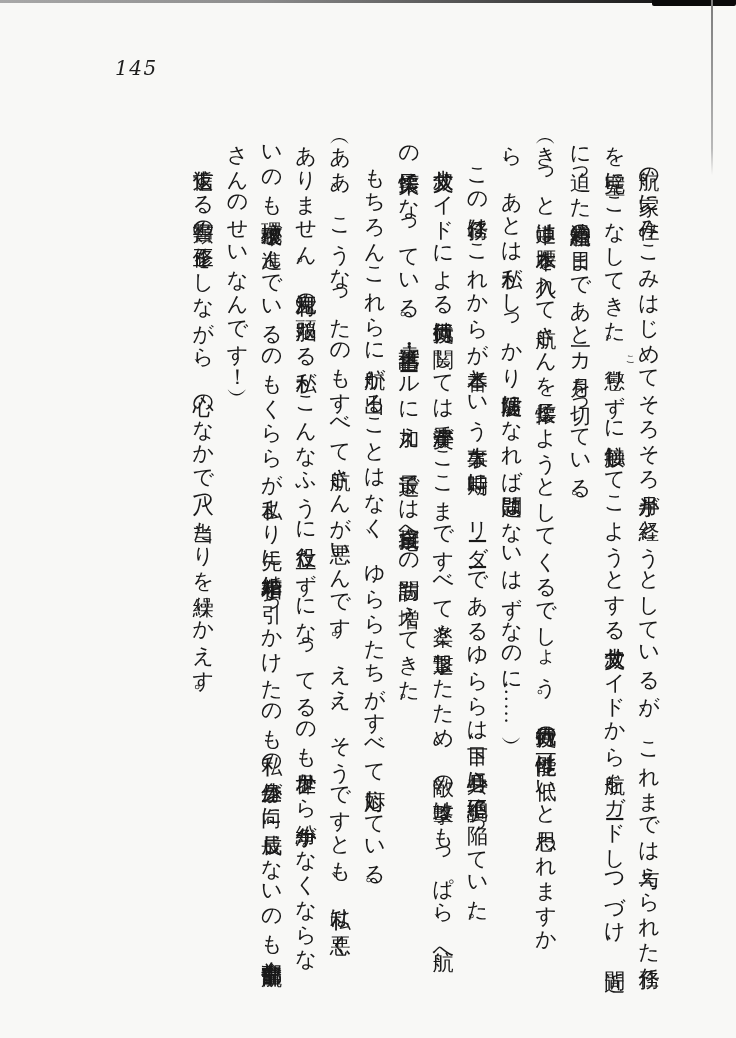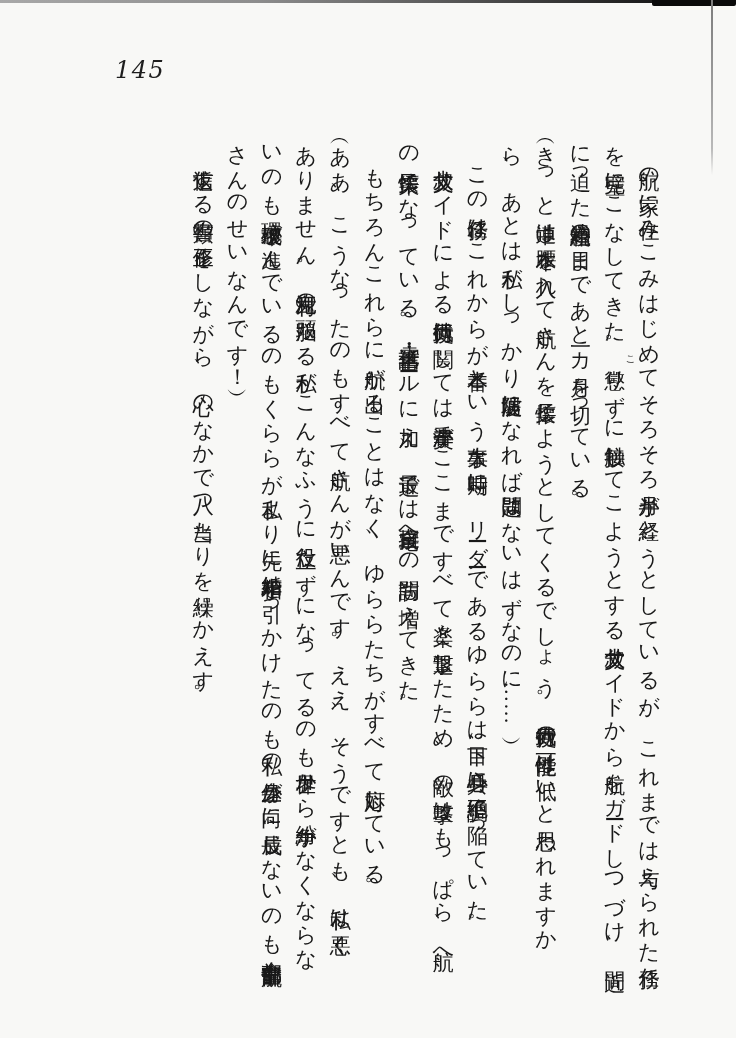--- a/index.html
+++ b/index.html
@@ -30,21 +30,21 @@
     position: absolute;
     left: 711px; top: 0;
     width: 2px; height: 175px;
     background: linear-gradient(to bottom, #7d7d7d 0%, #9a9a9a 45%, #b9b9b9 85%, rgba(185,185,185,0) 100%);
   }
   .page-number {
     position: absolute;
     left: 115px; top: 56px;
     font-family: "DejaVu Serif", "Liberation Serif", serif;
     font-style: italic;
-    font-size: 24px;
+    font-size: 20px;
     letter-spacing: 1.5px;
     color: #1e1e1e;
   }
   .text-block {
     position: absolute;
     top: 131px;
     right: 70px;
     height: 833px;
     writing-mode: vertical-rl;
     text-orientation: mixed;

